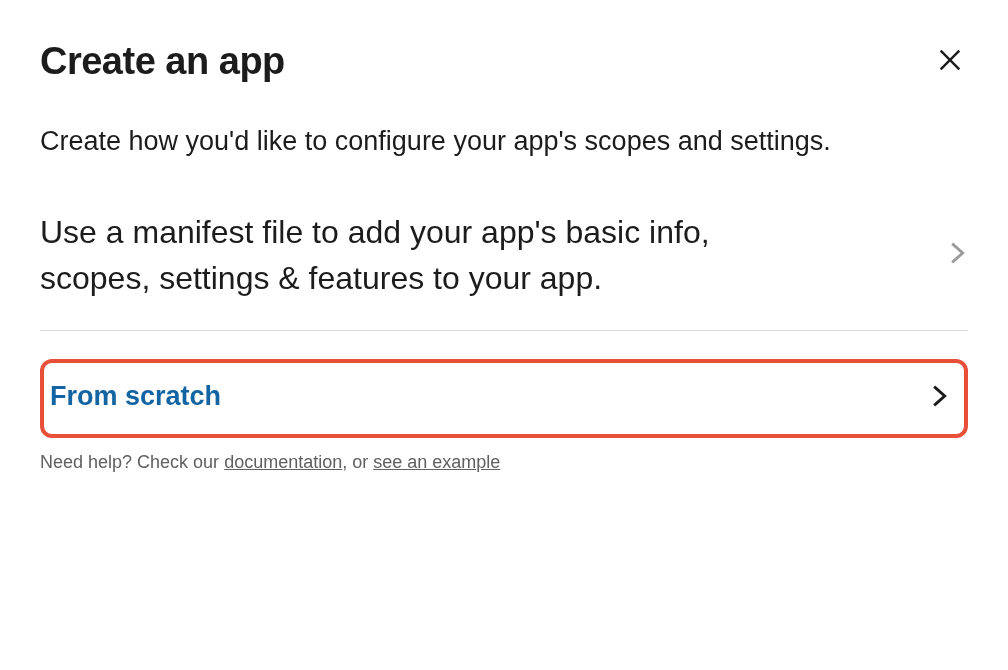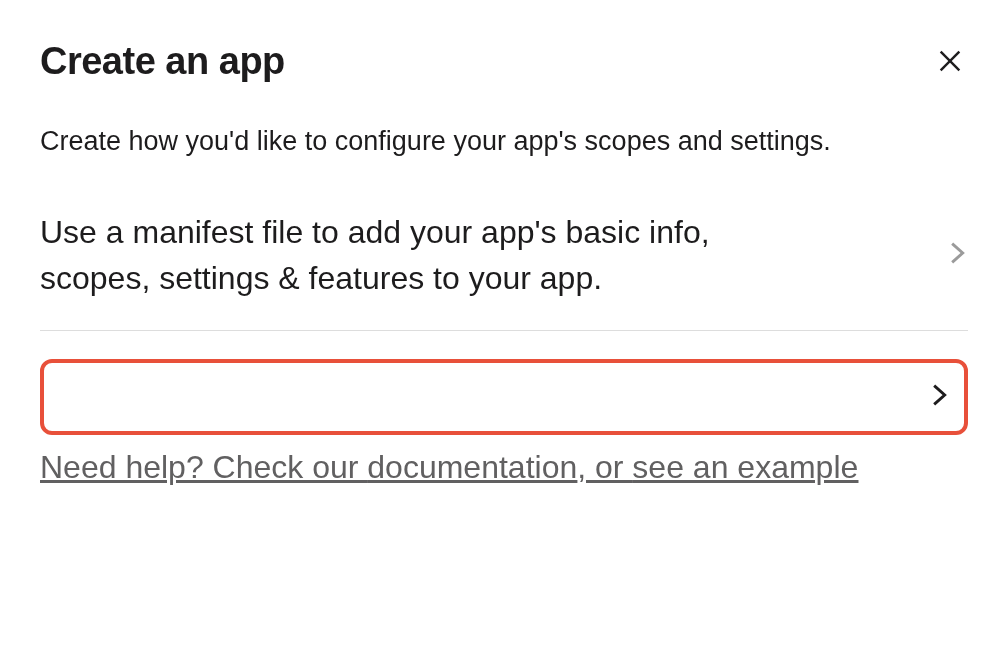--- a/index.html
+++ b/index.html
@@ -11,21 +11,21 @@
       font-family: -apple-system, BlinkMacSystemFont, "Segoe UI", Helvetica, Arial, sans-serif;
       background: #ffffff;
       width: 1008px;
       height: 670px;
       padding: 40px 40px 0 40px;
       color: #1d1c1d;
     }
     .header {
       display: flex;
       justify-content: space-between;
-      align-items: flex-end;
+      align-items: center;
       margin-bottom: 40px;
     }
     .title {
       font-size: 38px;
       font-weight: 900;
       letter-spacing: -0.5px;
       color: #1d1c1d;
     }
     .close-btn {
       cursor: pointer;
@@ -99,24 +99,23 @@
       justify-content: space-between;
       align-items: center;
       cursor: pointer;
     }
     .highlighted .option-title {
       color: #1264a3;
       font-weight: 700;
       margin-bottom: 4px;
     }
     .footer {
-      font-size: 32px;
+      font-size: 18px;
       color: #616061;
       margin-top: 8px;
-      text-decoration: underline;
     }
     .footer a {
       color: #616061;
       text-decoration: underline;
       cursor: pointer;
     }
   </style>
 </head>
 <body>
 
@@ -142,20 +141,21 @@
     <svg viewBox="0 0 16 24">
       <polyline points="3,4 12,12 3,20"></polyline>
     </svg>
   </div>
 </div>
 
 <div class="divider"></div>
 
 <div class="highlighted">
   <div class="option-content">
+    <div class="option-title">From scratch</div>
   </div>
   <div class="chevron dark">
     <svg viewBox="0 0 16 24">
       <polyline points="3,4 12,12 3,20"></polyline>
     </svg>
   </div>
 </div>
 
 <div class="footer">
   <span>Need help? Check our </span><a>documentation</a><span>, or </span><a>see an example</a>

